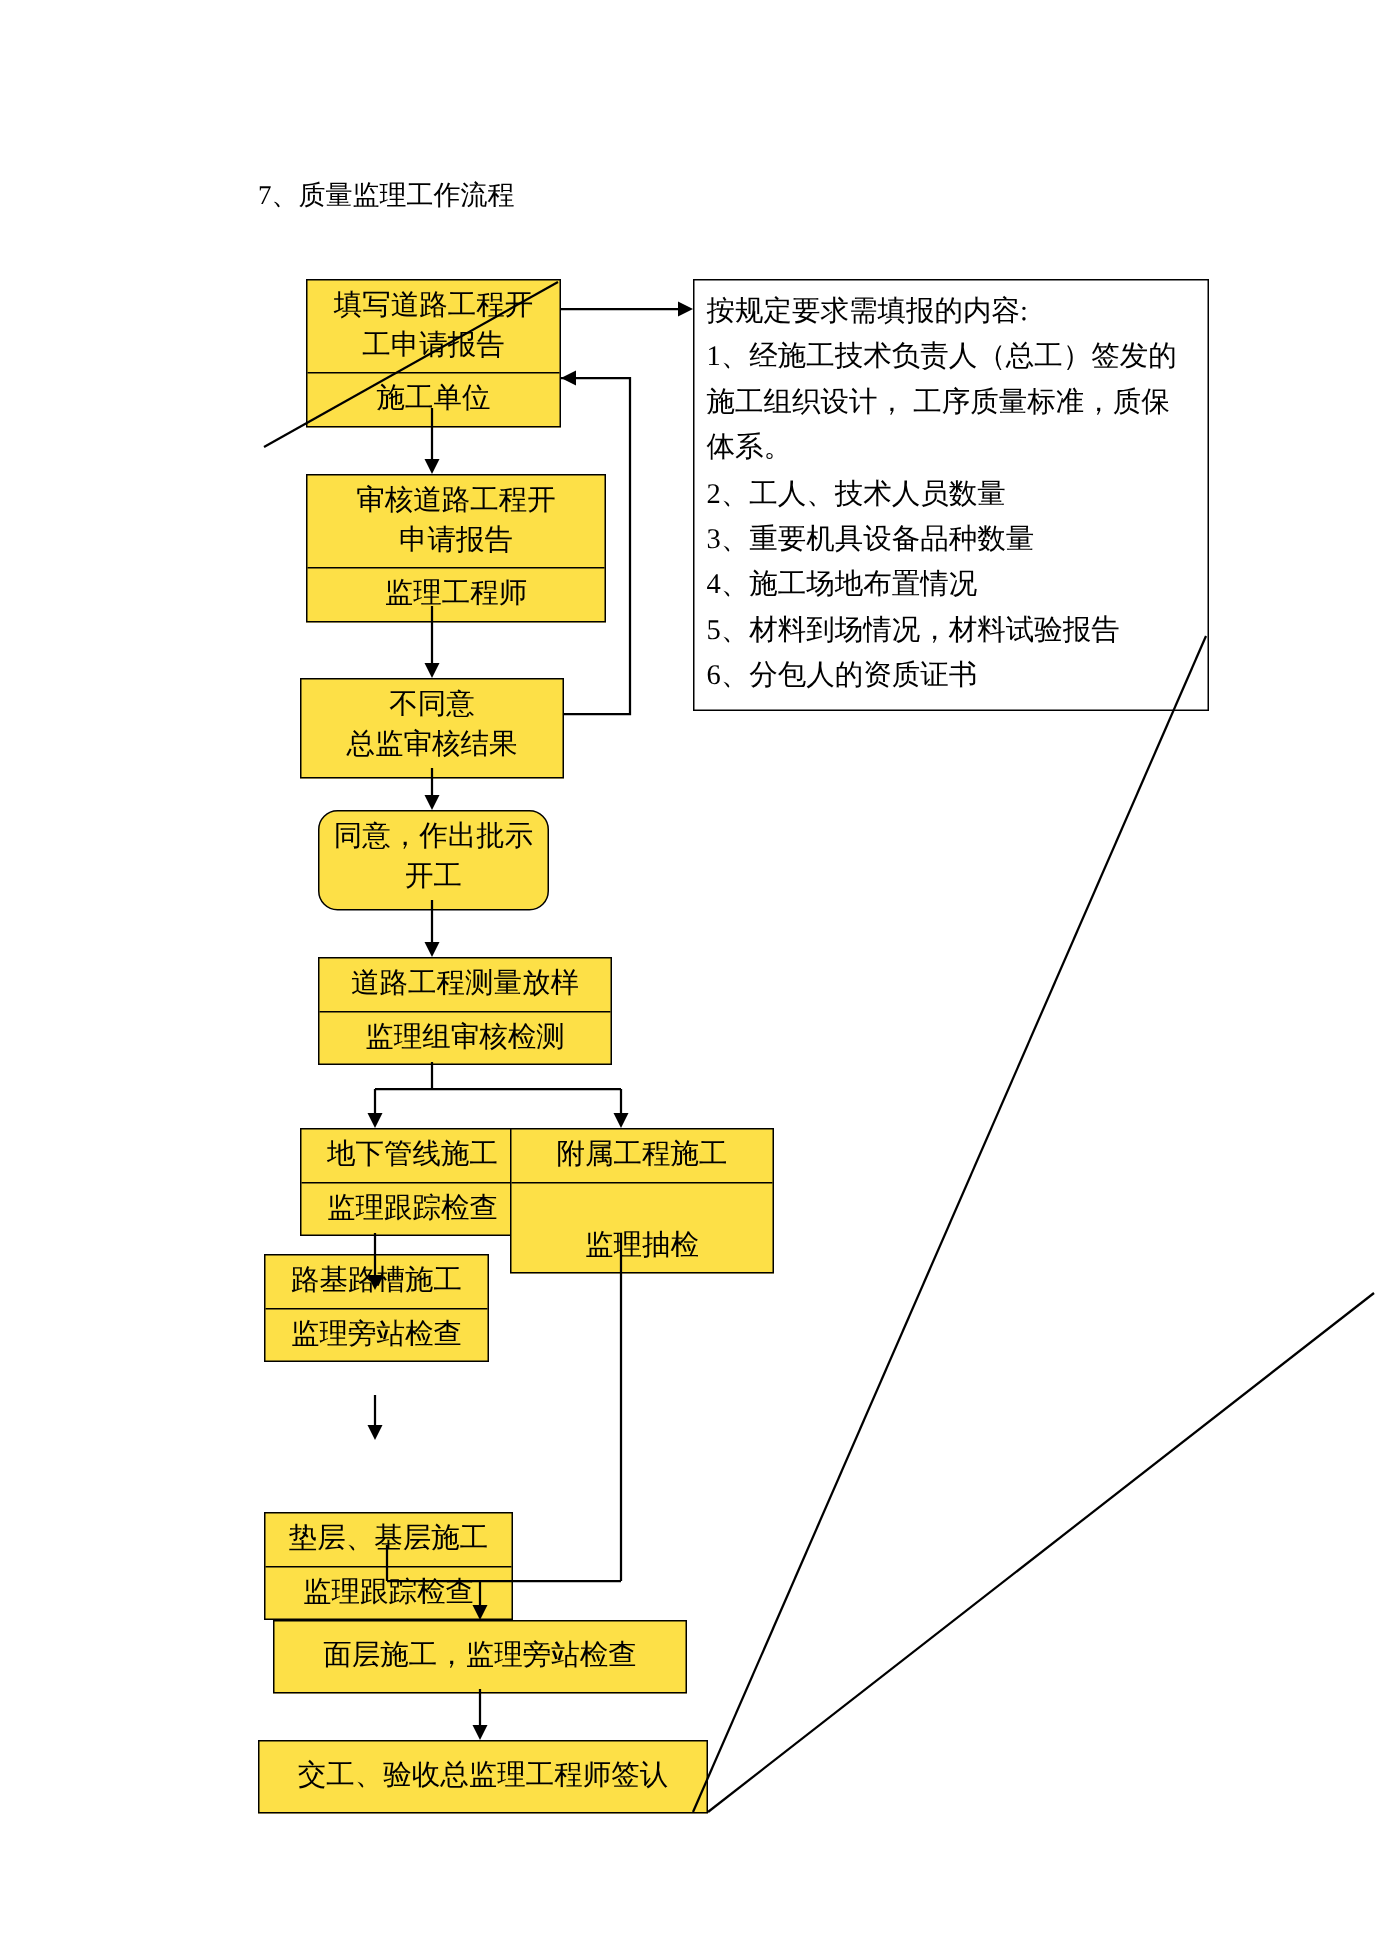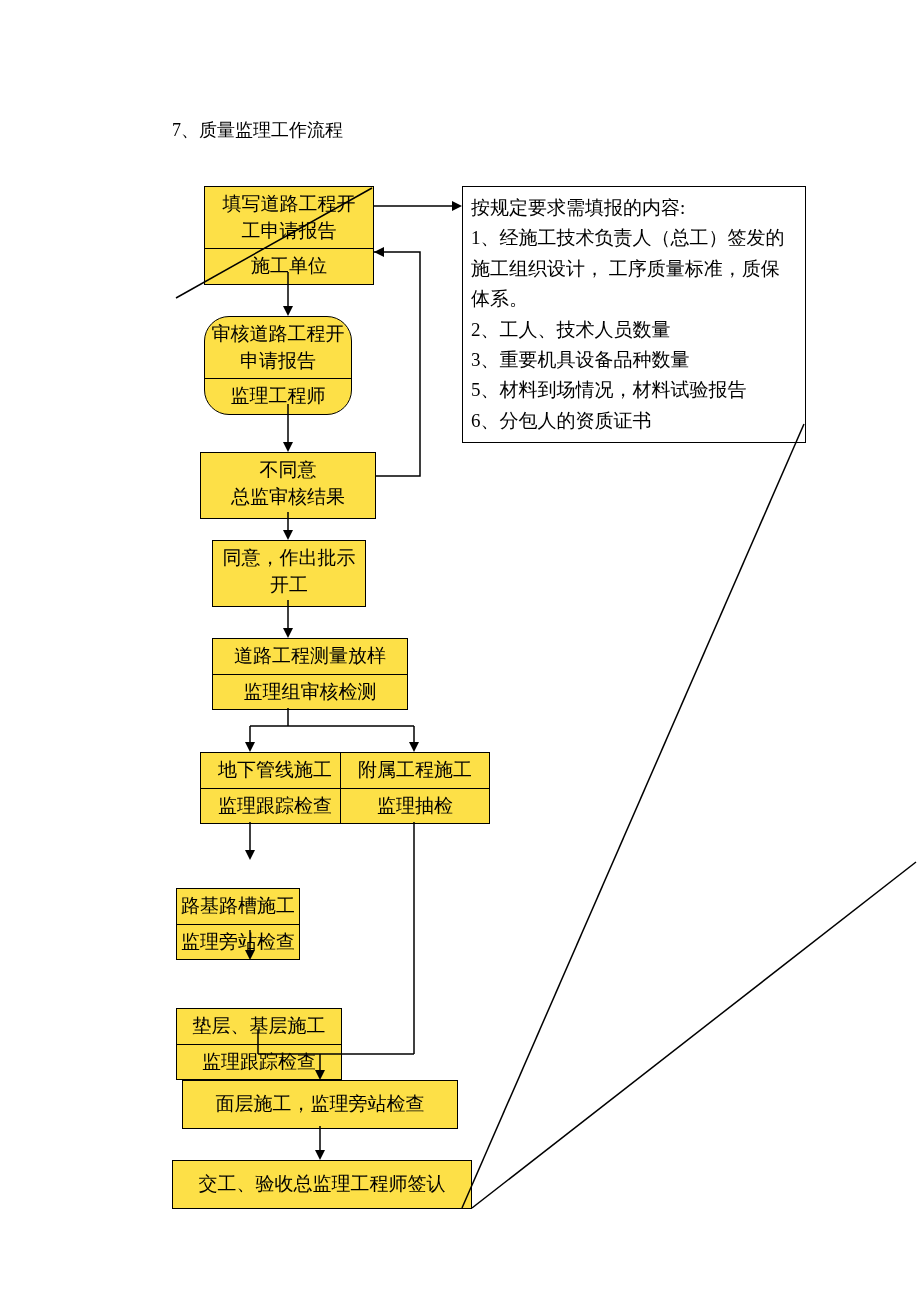--- a/index.html
+++ b/index.html
@@ -75,62 +75,63 @@
 </head>
 <body>
 
 <div class="title">7、质量监理工作流程</div>
 
 <div class="note" style="left:462px; top:186px; width:344px;">
   <div>按规定要求需填报的内容:</div>
   <div>1、经施工技术负责人（总工）签发的施工组织设计， 工序质量标准，质保体系。</div>
   <div>2、工人、技术人员数量</div>
   <div>3、重要机具设备品种数量</div>
+  <div>4、施工场地布置情况</div>
   <div>5、材料到场情况，材料试验报告</div>
   <div>6、分包人的资质证书</div>
 </div>
 
 <div class="box two-row" style="left:204px; top:186px; width:170px;">
   <div style="white-space:pre-line;">填写道路工程开
 工申请报告</div>
   <div>施工单位</div>
 </div>
 
-<div class="box two-row" style="left:204px; top:316px; width:148px;border-radius:25px;">
+<div class="box two-row" style="left:204px; top:316px; width:200px;">
   <div style="white-space:pre-line;">审核道路工程开
 申请报告</div>
   <div>监理工程师</div>
 </div>
 
 <div class="box" style="left:200px; top:452px; width:176px; padding:4px 0 8px 0;">
   <div>不同意</div>
   <div>总监审核结果</div>
 </div>
 
-<div class="box" style="left:212px; top:540px; width:154px; padding:4px 0 8px 0;">
+<div class="box" style="left:212px; top:540px; width:154px; padding:4px 0 8px 0;border-radius:13px;">
   <div>同意，作出批示</div>
   <div>开工</div>
 </div>
 
 <div class="box two-row" style="left:191px; top:638px; width:196px;margin-left:21px;">
   <div>道路工程测量放样</div>
   <div>监理组审核检测</div>
 </div>
 
 <div class="box two-row" style="left:176px; top:752px; width:150px;margin-left:24px;">
   <div>地下管线施工</div>
   <div>监理跟踪检查</div>
 </div>
 
-<div class="box two-row" style="left:340px; top:752px; width:150px;">
+<div class="box two-row" style="left:340px; top:752px; width:176px;gap:25px;">
   <div>附属工程施工</div>
   <div>监理抽检</div>
 </div>
 
-<div class="box two-row" style="left:176px; top:888px; width:124px;">
+<div class="box two-row" style="left:176px; top:836px; width:150px;">
   <div>路基路槽施工</div>
   <div>监理旁站检查</div>
 </div>
 
 <div class="box two-row" style="left:176px; top:960px; width:166px;margin-top:48px;">
   <div>垫层、基层施工</div>
   <div>监理跟踪检查</div>
 </div>
 
 <div class="box" style="left:182px; top:1080px; width:276px; padding:10px 4px;">

